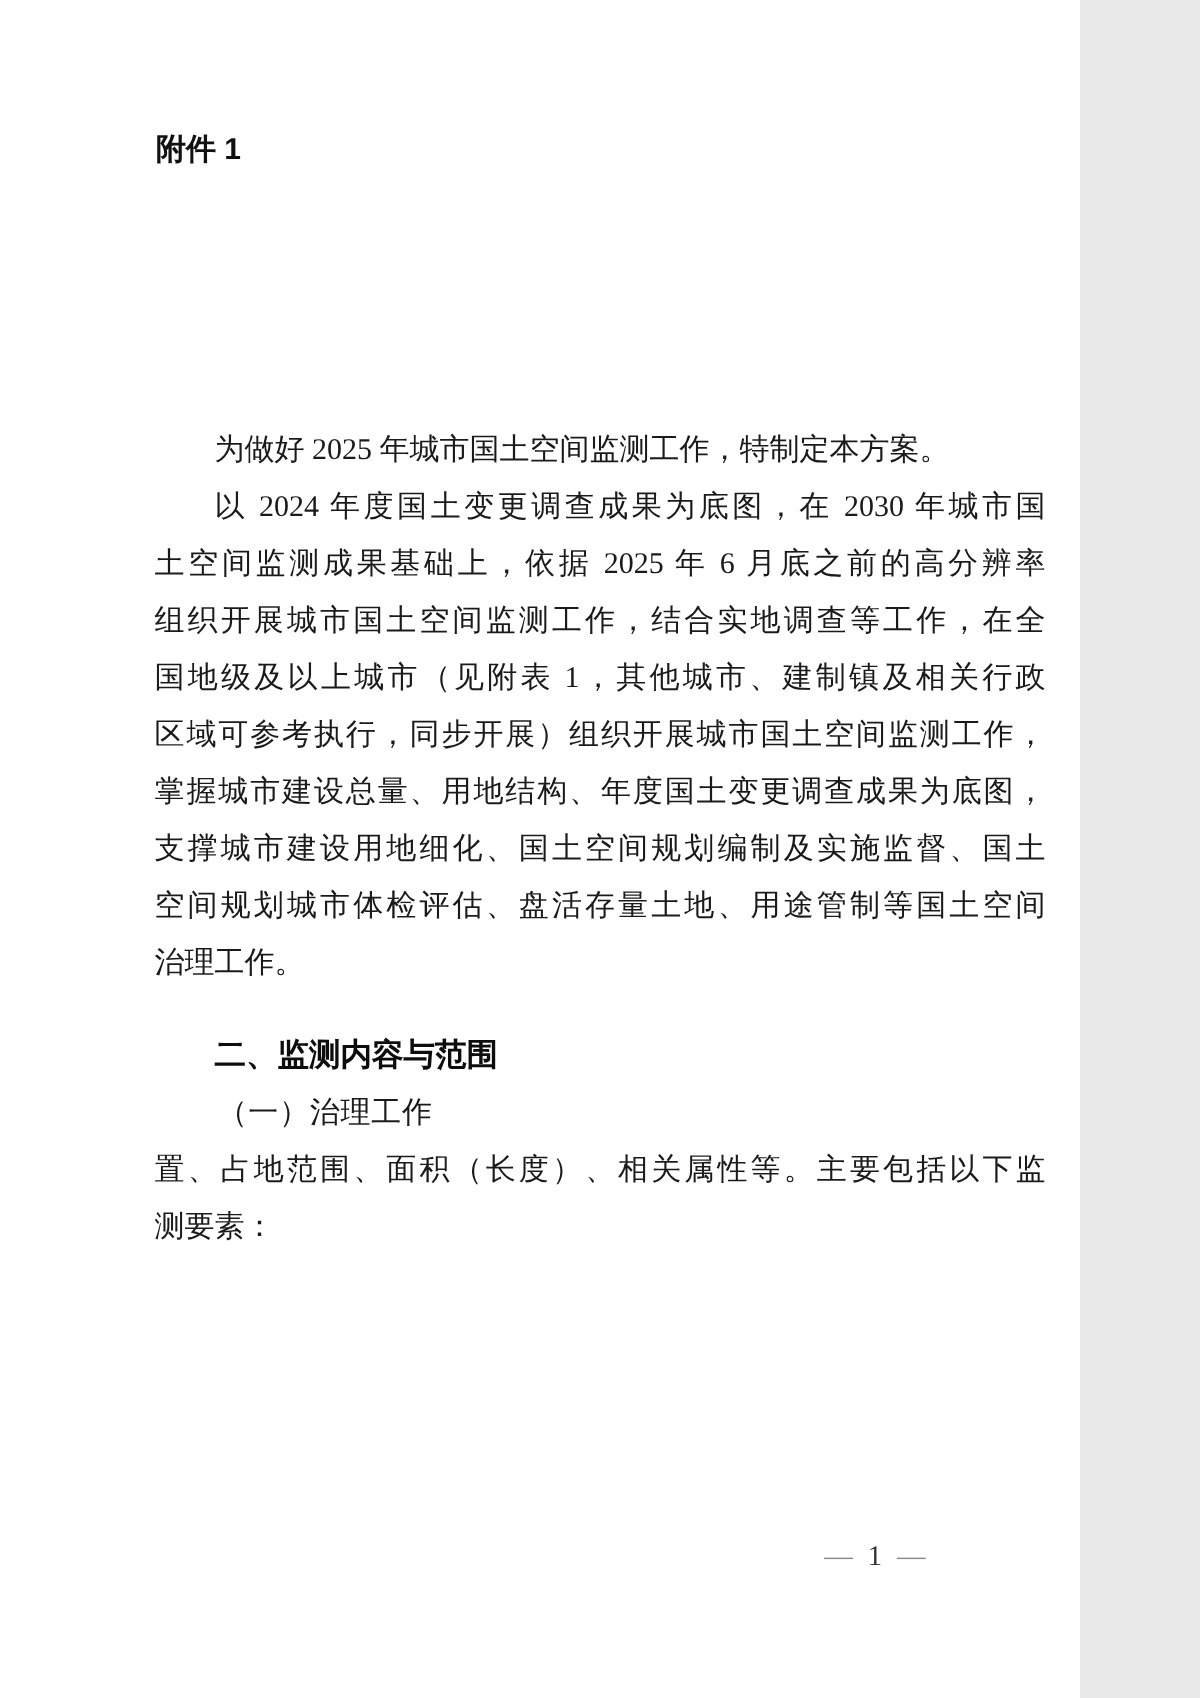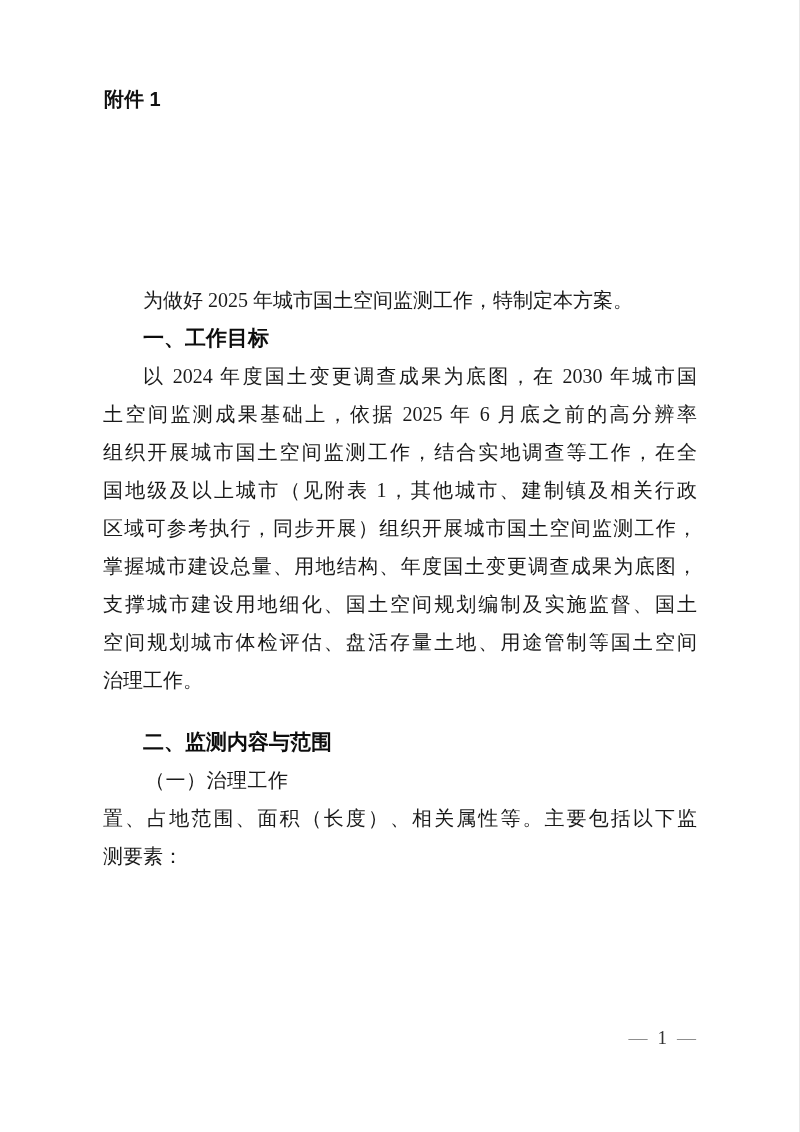--- a/index.html
+++ b/index.html
@@ -1,19 +1,19 @@
 <!DOCTYPE html>
 <html><head>
 <meta charset="utf-8">
 <style>
   * { margin: 0; padding: 0; box-sizing: border-box; }
   html, body { background: #e8e8e8; }
   .page {
     position: relative;
-    width: 799px;
+    width: 720px;
     height: 1132px;
     background: #ffffff;
     font-family: "Liberation Serif", "DejaVu Serif", serif;
     overflow: hidden;
   }
   .attachment {
     position: absolute;
     left: 104px;
     top: 86px;
     font-family: "Liberation Sans", "DejaVu Sans", sans-serif;
@@ -81,21 +81,20 @@
 
 <div class="page">
 
   <div class="attachment">附件 1</div>
 
 
   <div class="body-block">
 
     <div class="ln indent">为做好 2025 年城市国土空间监测工作，特制定本方案。</div>
 
-    <div class="ln hd">一、工作目标</div>
 
     <div class="ln indent just">以 2024 年度国土变更调查成果为底图，在 2030 年城市国</div>
     <div class="ln just">土空间监测成果基础上，依据 2025 年 6 月底之前的高分辨率</div>
     <div class="ln just">组织开展城市国土空间监测工作，结合实地调查等工作，在全</div>
     <div class="ln just">国地级及以上城市（见附表 1，其他城市、建制镇及相关行政</div>
     <div class="ln just">区域可参考执行，同步开展）组织开展城市国土空间监测工作，</div>
     <div class="ln just">掌握城市建设总量、用地结构、年度国土变更调查成果为底图，</div>
     <div class="ln just">支撑城市建设用地细化、国土空间规划编制及实施监督、国土</div>
     <div class="ln just">空间规划城市体检评估、盘活存量土地、用途管制等国土空间</div>
     <div class="ln">治理工作。</div>

